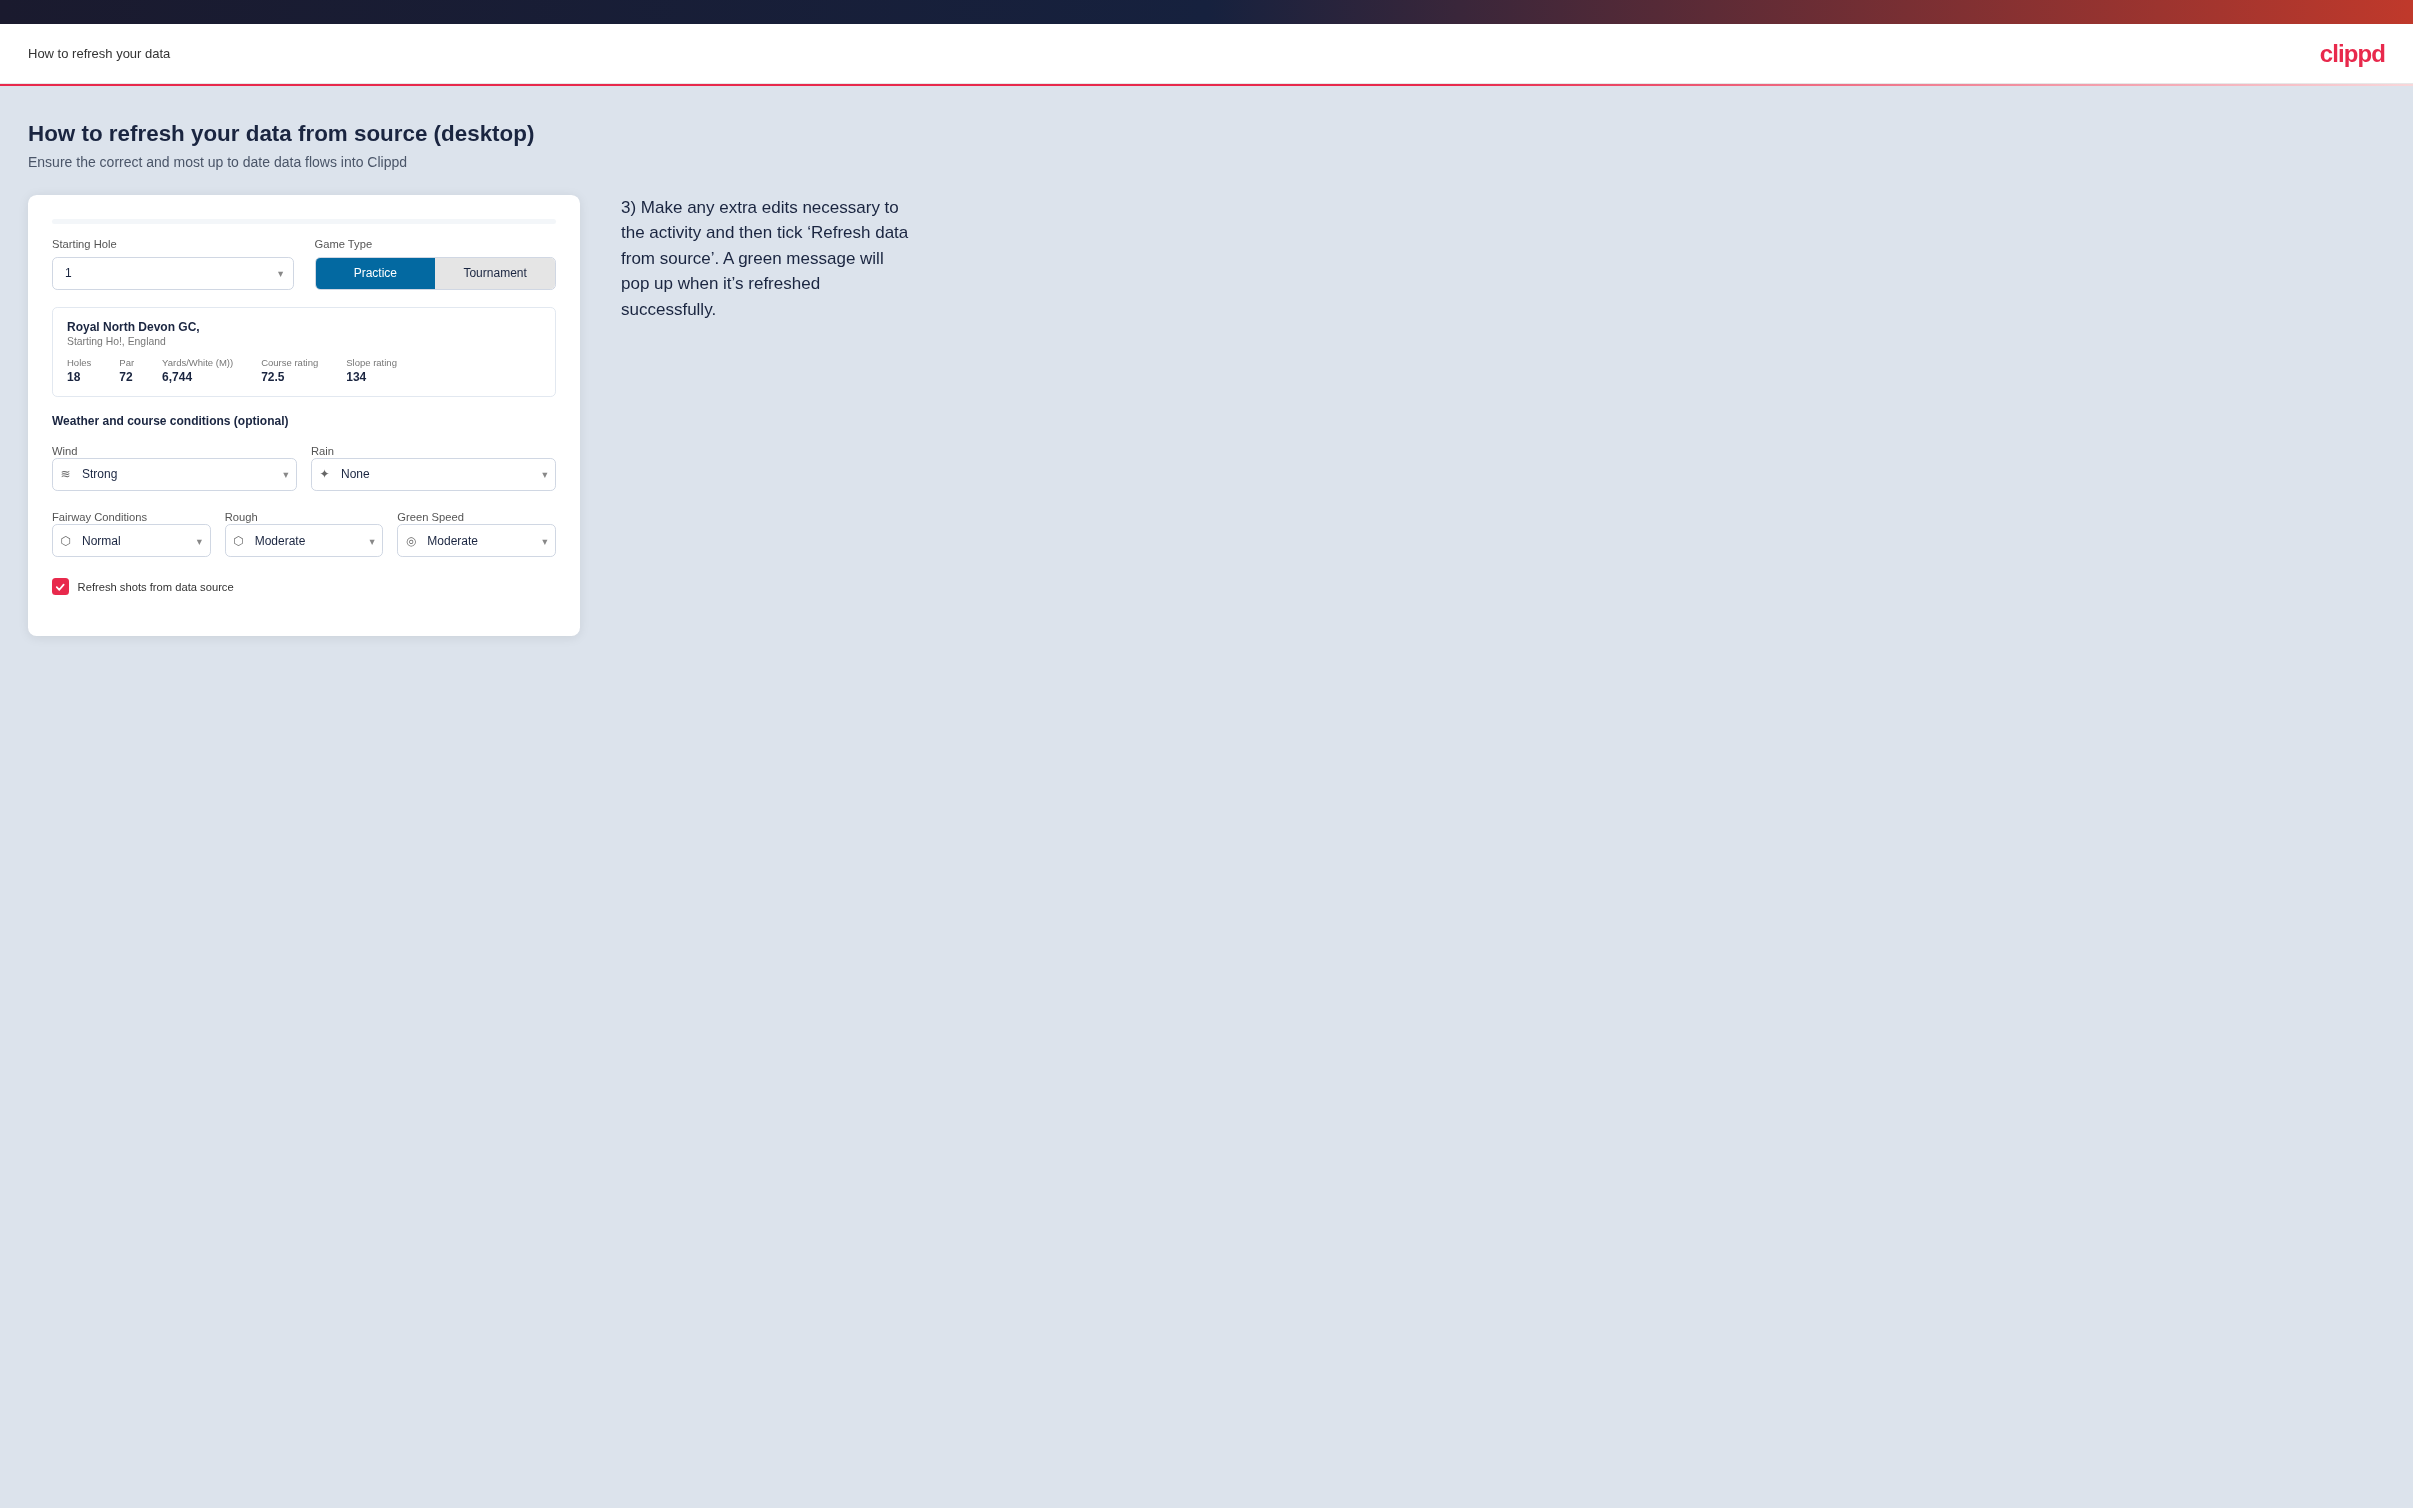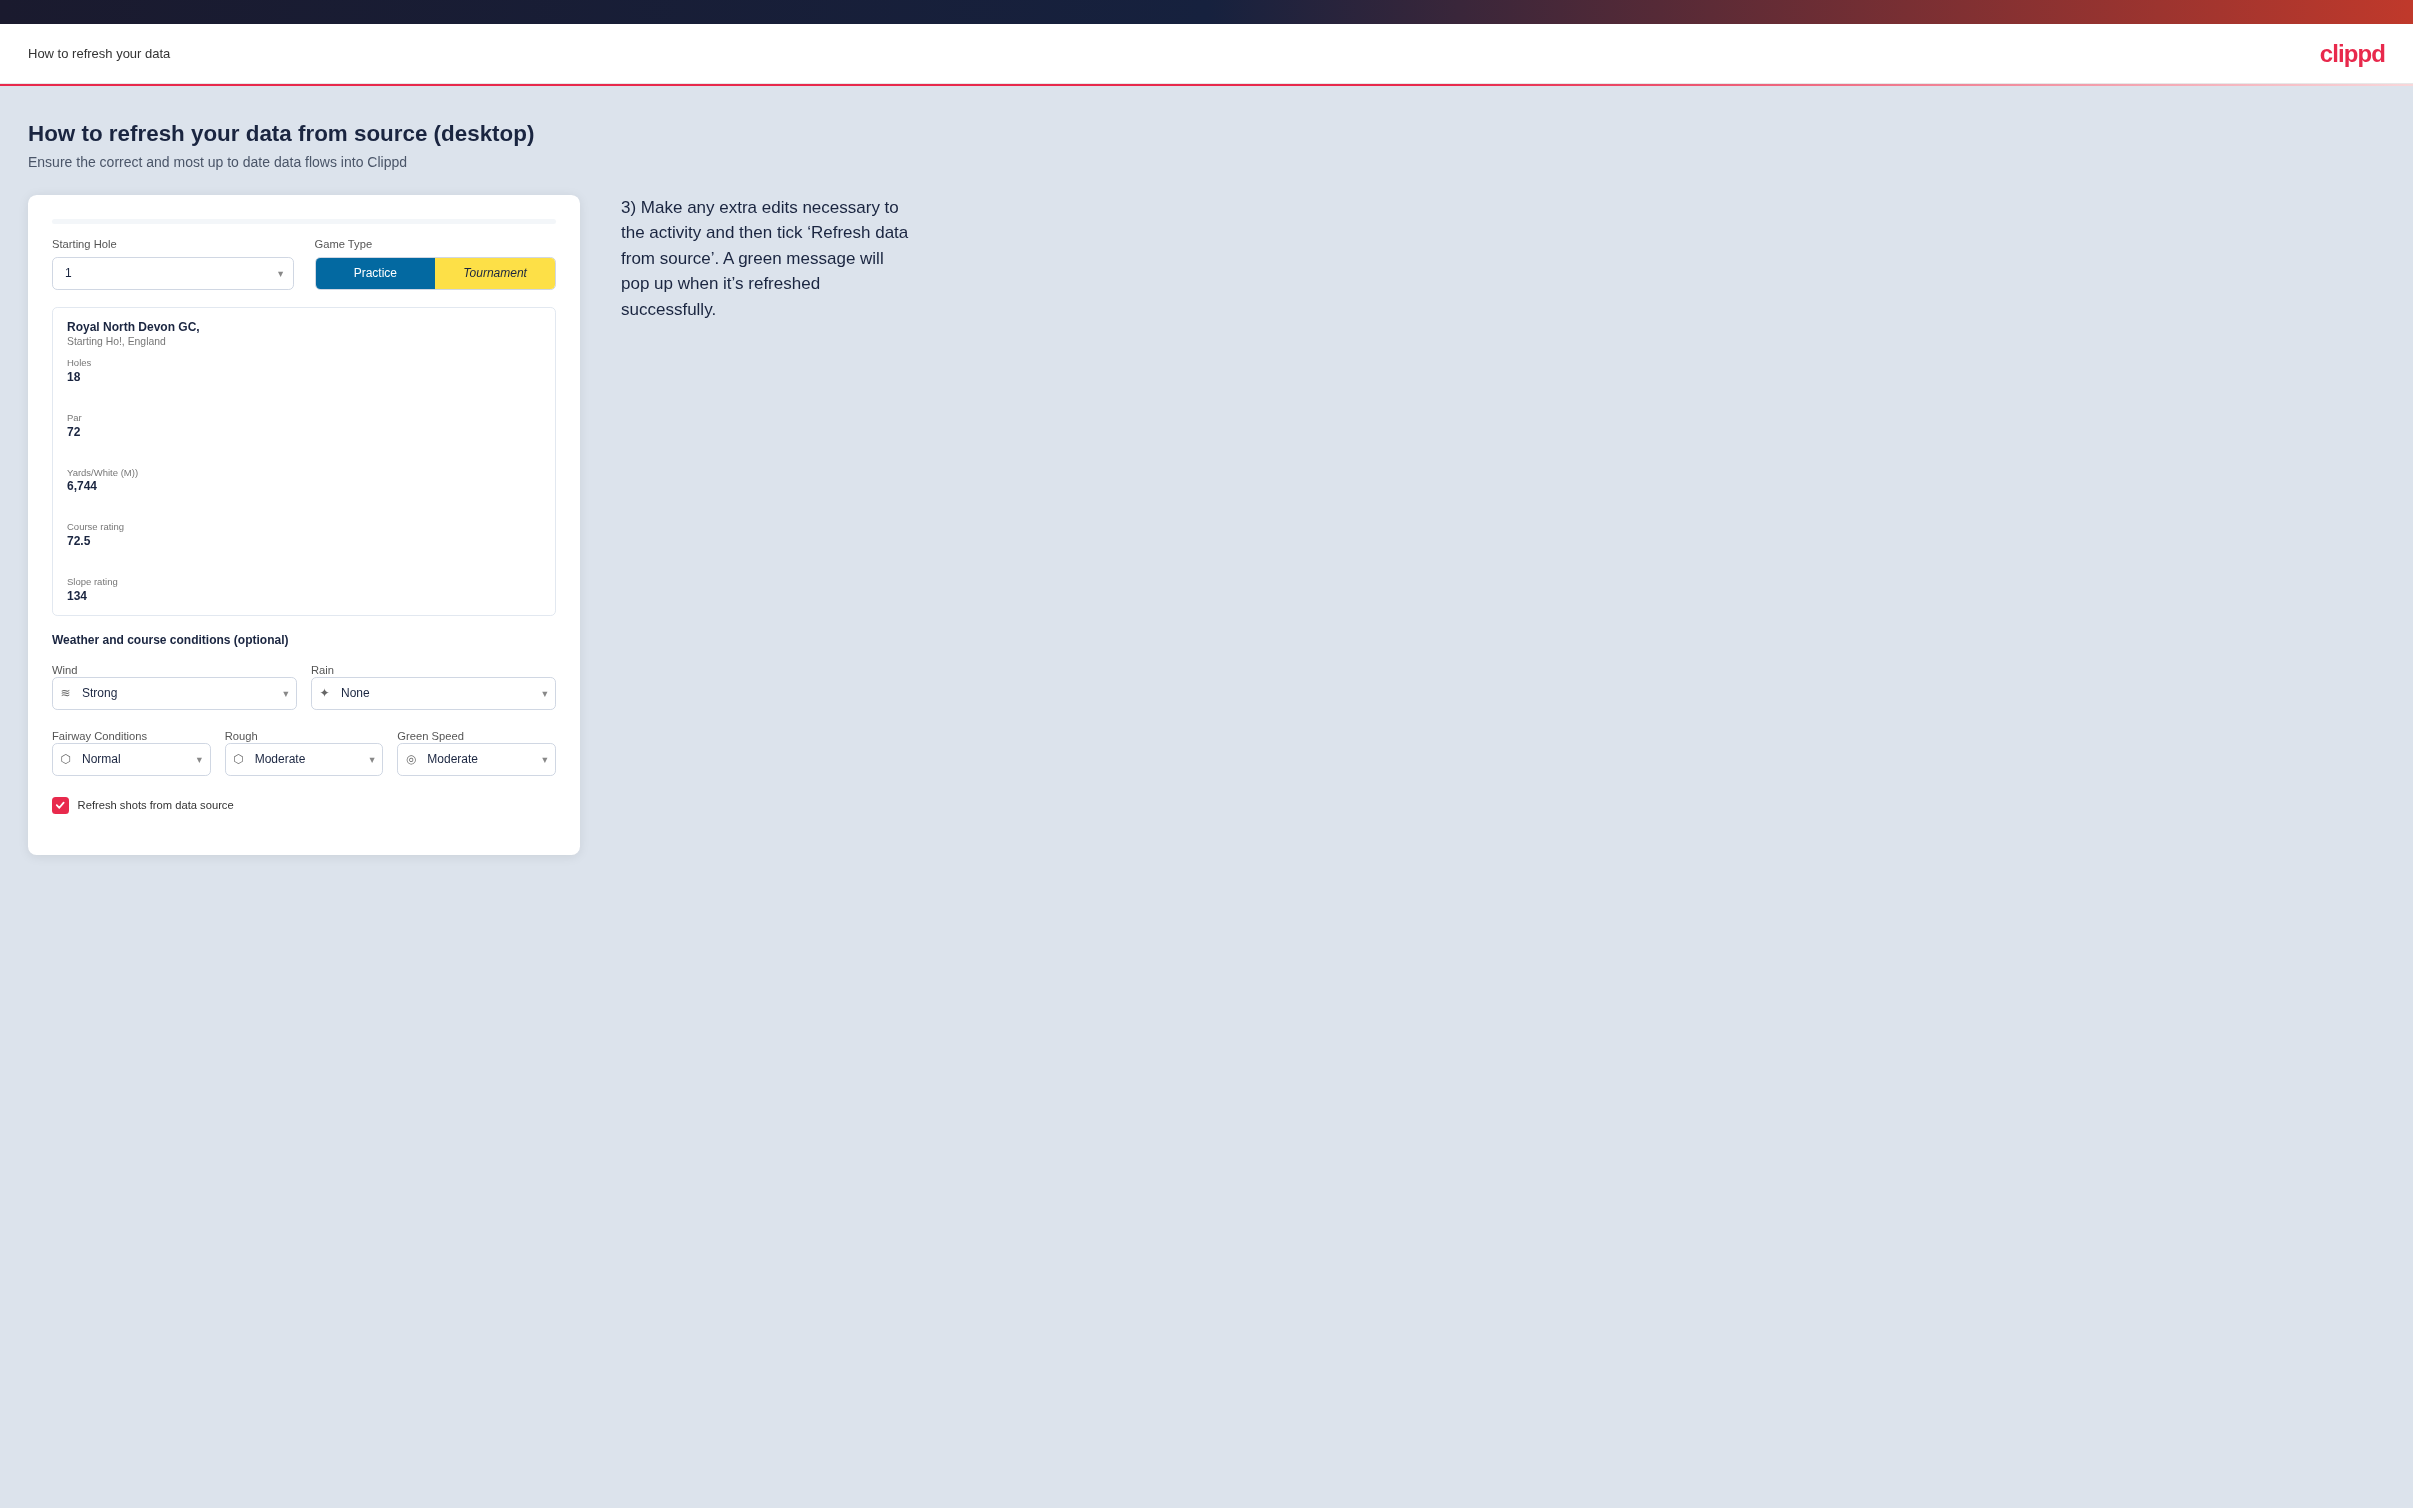--- a/index.html
+++ b/index.html
@@ -118,23 +118,22 @@
       cursor: pointer;
       font-size: 12px;
       font-weight: 500;
       transition: background 0.2s;
     }
     .game-btn.active {
       background: #0369a1;
       color: #fff;
     }
     .game-btn.inactive {
-      background: #fde047;
-      color: #1a2540;
-      font-style: italic;
+      background: #e5e5e5;
+      color: #1a2540;
     }
     .course-info-box {
       border: 1.3px solid #e2e8f0;
       border-radius: 5.2px;
       padding: 12px 14px;
       margin-bottom: 17px;
     }
     .course-name {
       font-size: 12px;
       font-weight: 600;
@@ -142,21 +141,20 @@
       margin-bottom: 1.7px;
     }
     .course-location {
       font-size: 10.4px;
       color: #777;
       margin-bottom: 10.4px;
     }
     .course-stats {
       display: flex;
       gap: 28px;
-      flex-direction: column;
     }
     .stat-item {
       display: flex;
       flex-direction: column;
       gap: 1.7px;
     }
     .stat-label {
       font-size: 9.5px;
       color: #777;
     }

